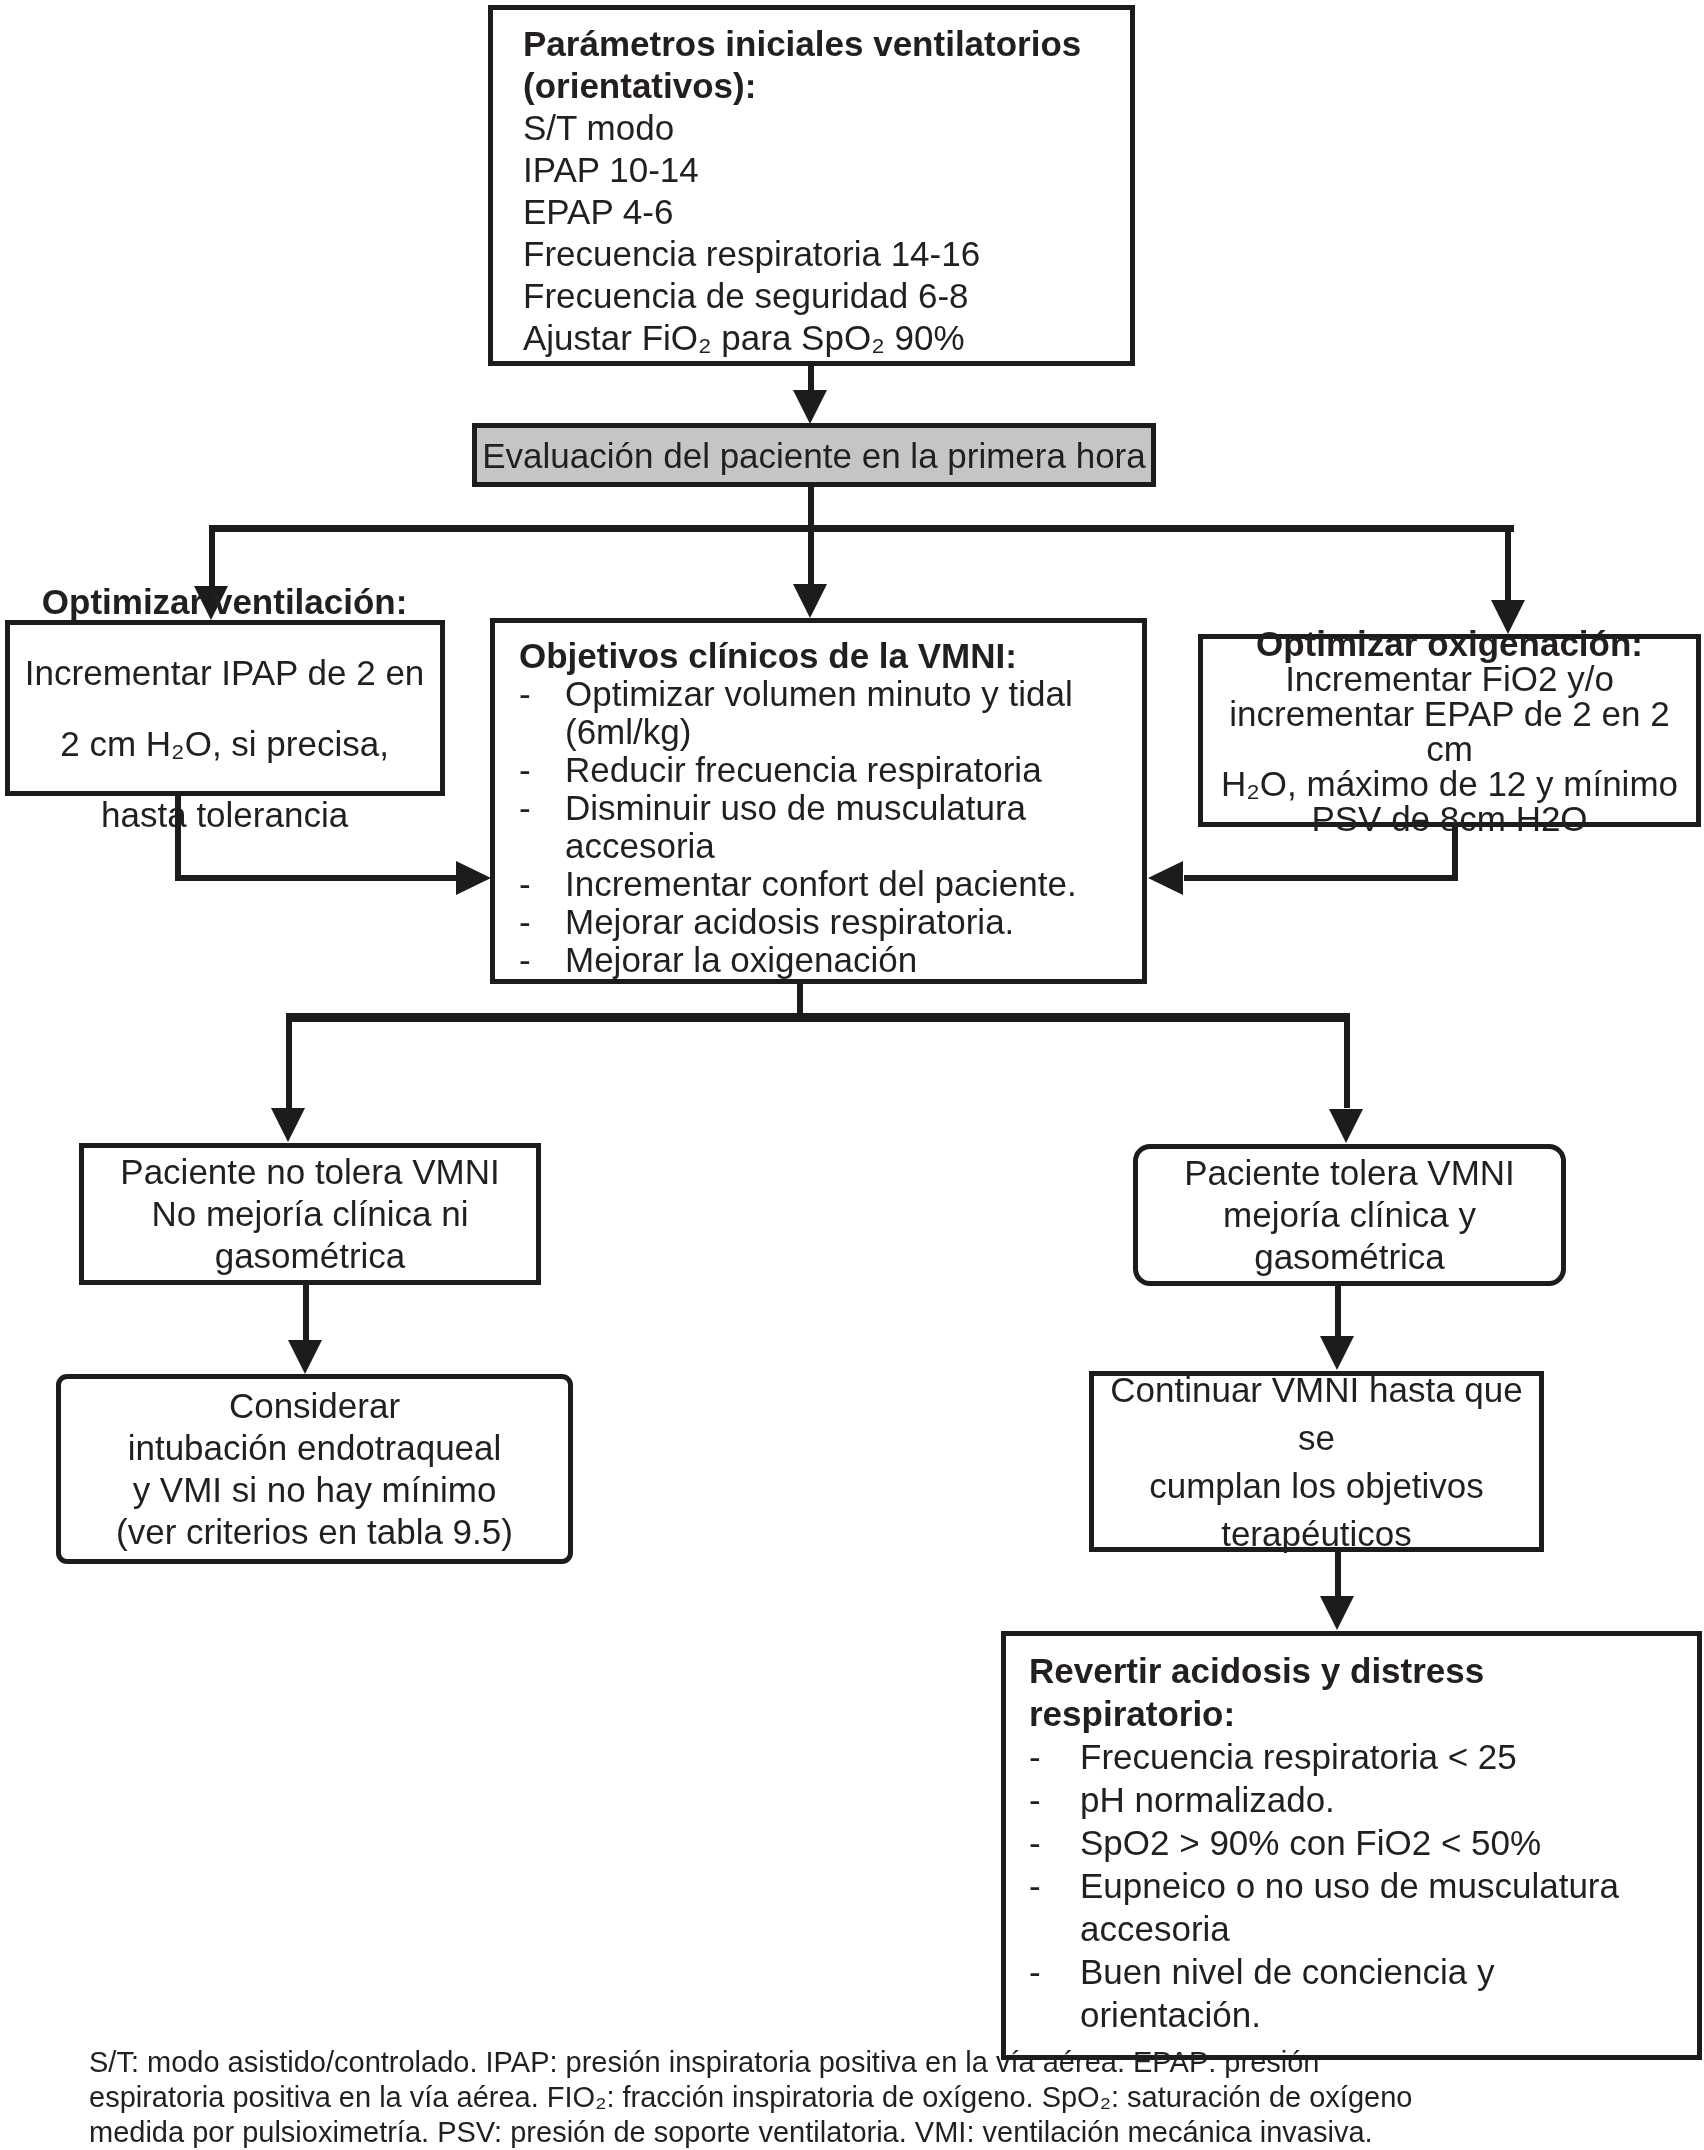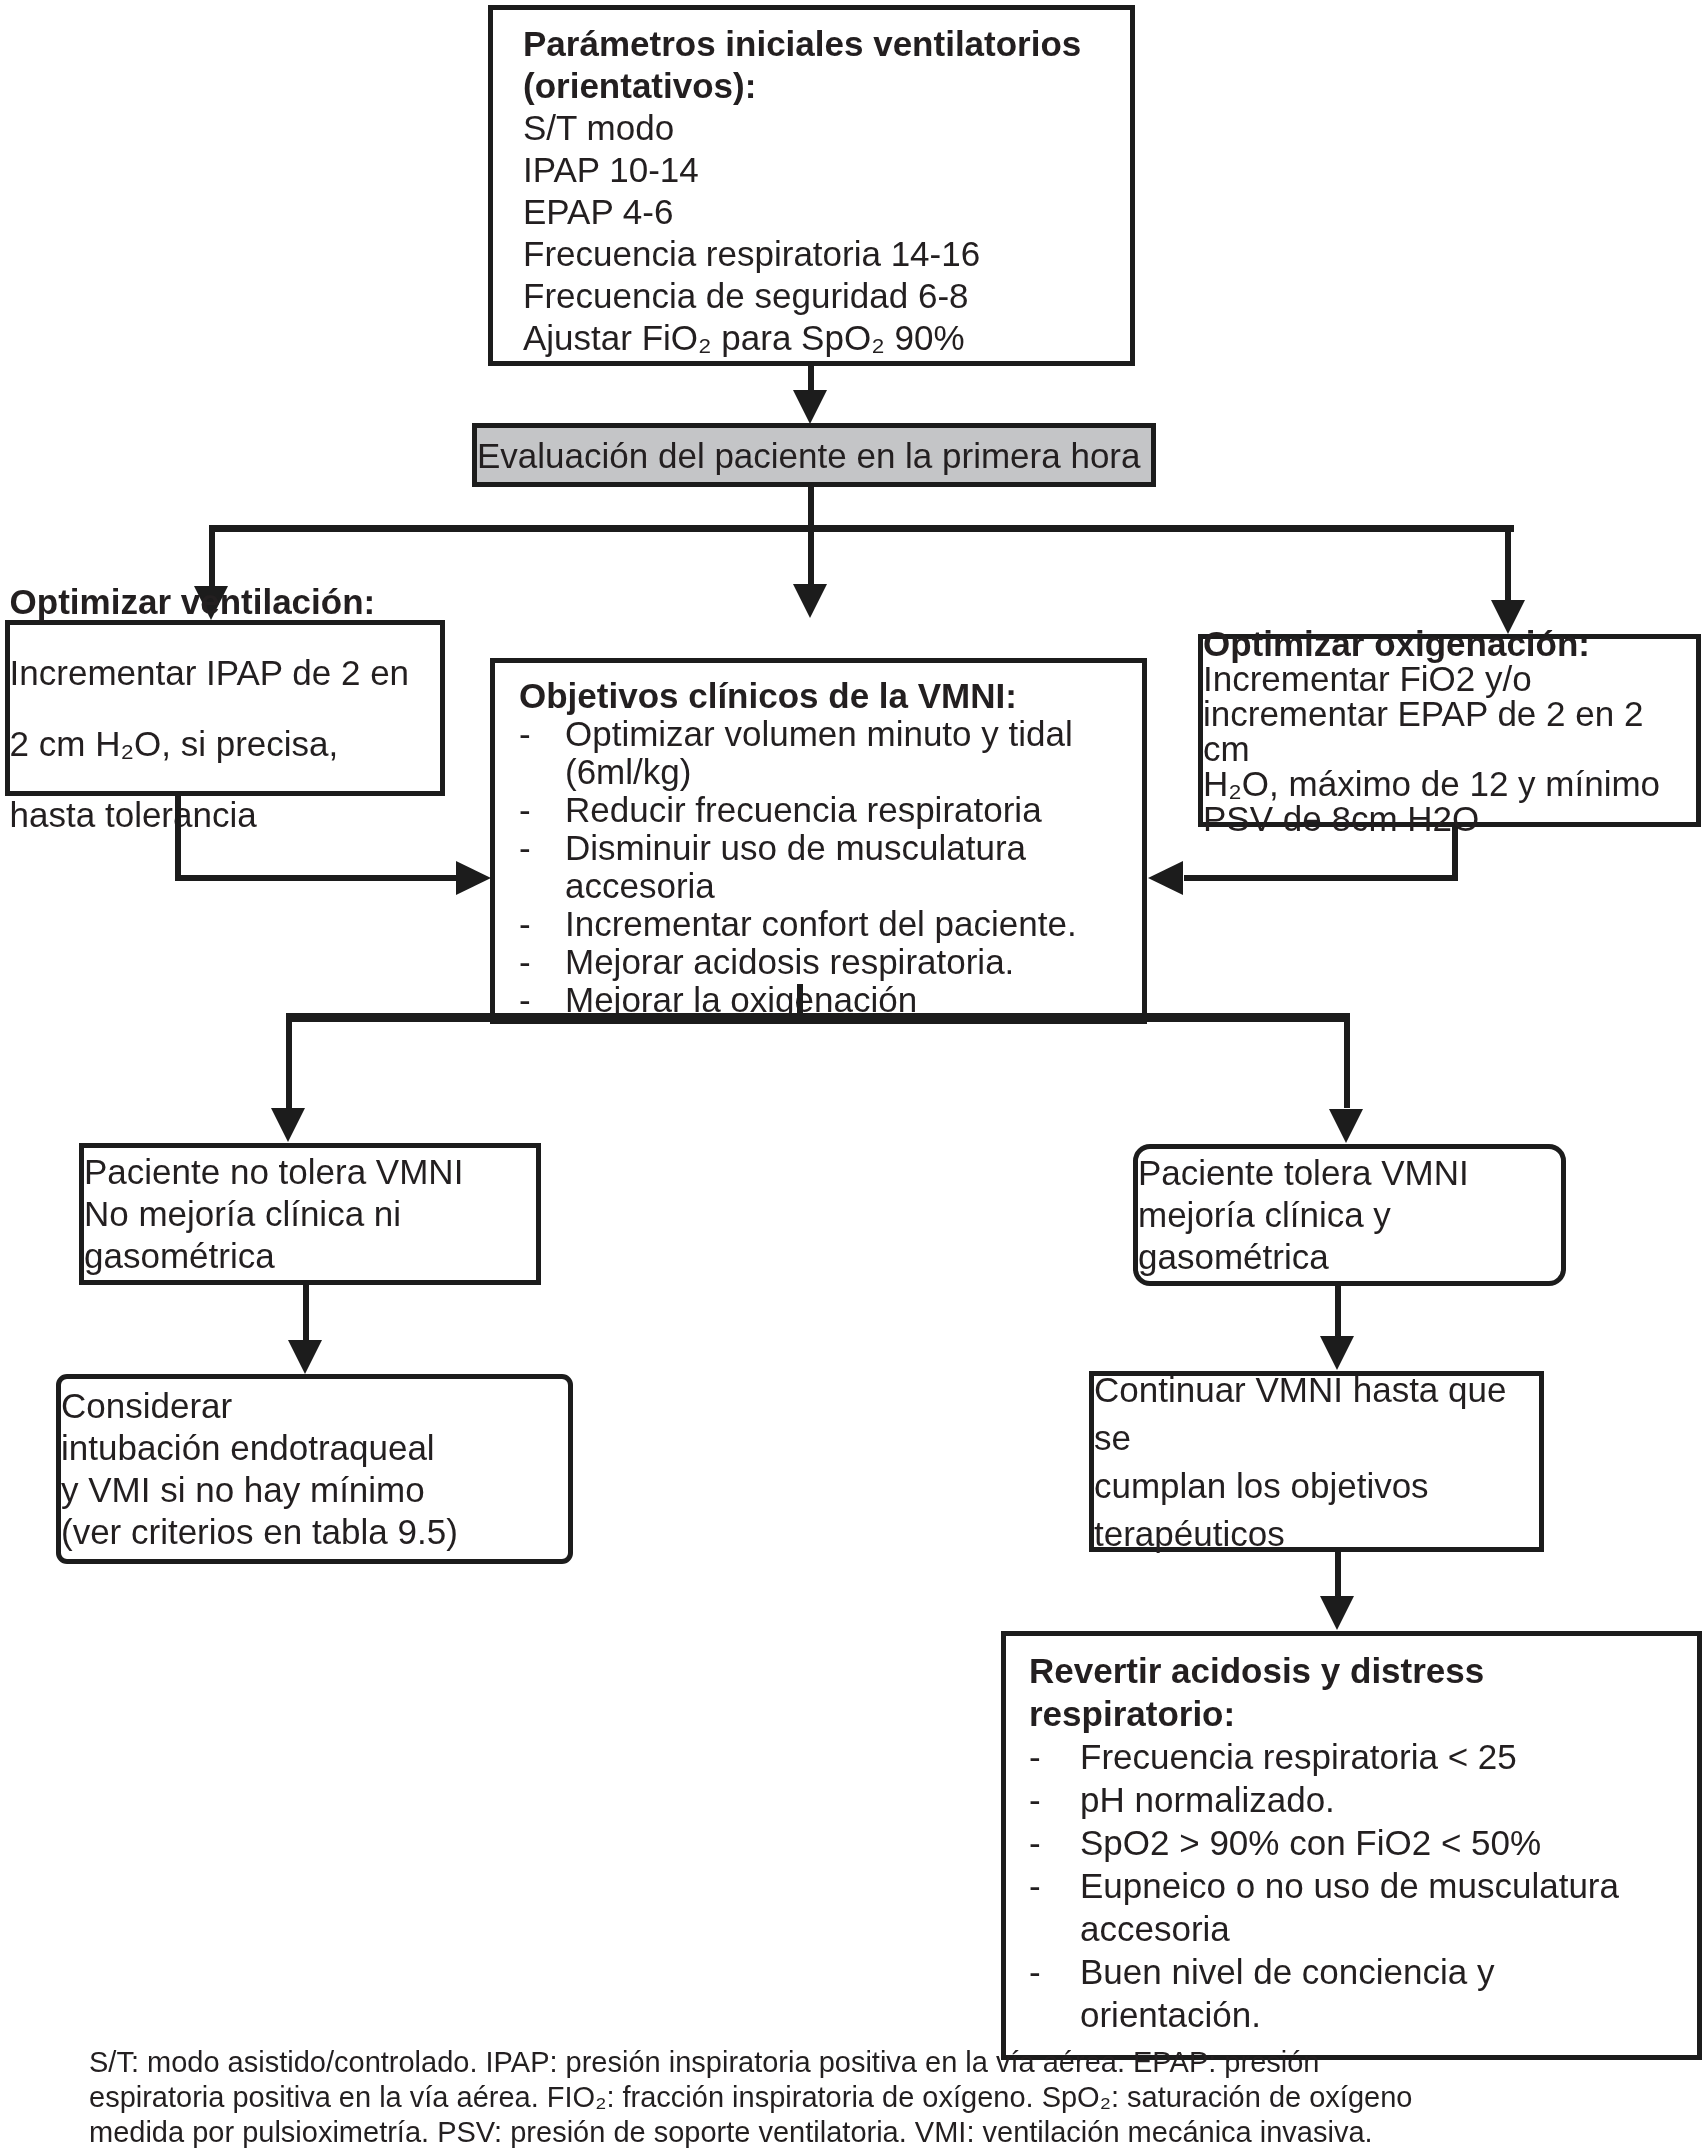--- a/index.html
+++ b/index.html
@@ -1,30 +1,30 @@
 <!DOCTYPE html>
 <html style="font-size:9.1px"><head>
 <meta charset="utf-8">
 <style>
   html,body{margin:0;padding:0;background:#ffffff;}
   body{font-family:"Liberation Sans","DejaVu Sans",sans-serif;color:#231f20;}
   .canvas{position:relative;width:1705px;height:2151px;background:#ffffff;overflow:hidden;}
   .box{position:absolute;background:#ffffff;border:5.1px solid #1c1c1c;box-sizing:border-box;font-size:35px;line-height:41px;}
-  .ctr{display:flex;flex-direction:column;justify-content:center;}
+  .ctr{display:flex;flex-direction:column;justify-content:center;text-align:center;}
   .bold{font-weight:bold;}
   .vline,.hline{position:absolute;background:#1c1c1c;}
   .arr-down{position:absolute;width:0;height:0;border-left:17.7px solid transparent;border-right:17.7px solid transparent;border-top:34px solid #1c1c1c;}
   .arr-right{position:absolute;width:0;height:0;border-top:17px solid transparent;border-bottom:17px solid transparent;border-left:35px solid #1c1c1c;}
   .arr-left{position:absolute;width:0;height:0;border-top:17px solid transparent;border-bottom:17px solid transparent;border-right:35px solid #1c1c1c;}
   
   .top-box{left:488px;top:4.6px;width:647px;height:361px;padding:13.7px 16px 0 30px;line-height:42px;}
   
   .eval-box{left:472px;top:423px;width:684px;height:64px;background:#c4c5c7;}
   .left-box{left:4.6px;top:620px;width:440px;height:176px;gap:30px;}
-  .center-box{left:490px;top:618px;width:657px;height:366px;padding:13.7px 17px 0 24px;line-height:38px;margin-top:40px;}
+  .center-box{left:490px;top:618px;width:657px;height:366px;padding:13.7px 17px 0 24px;line-height:38px;}
   .right-box{left:1198px;top:634px;width:503px;height:193px;line-height:35px;}
   .notol-box{left:79px;top:1143px;width:462px;height:142px;line-height:42px;}
   .tol-box{left:1133px;top:1144px;width:433px;height:142px;line-height:42px;border-radius:17px;}
   .consid-box{left:56px;top:1374px;width:517px;height:190px;line-height:42px;border-radius:11px;}
   .cont-box{left:1089px;top:1371px;width:455px;height:181px;line-height:48px;}
   .rev-box{left:1001px;top:1631px;width:701px;height:429px;padding:12.6px 17px 0 23px;line-height:43px;}
   .brow{display:flex;}
   .dash{width:46px;flex:none;}
   .dash90{width:51px;flex:none;}
   .btxt{flex:1;}

